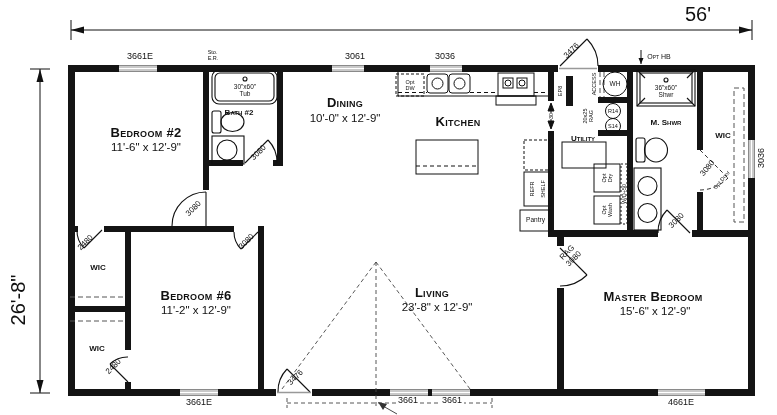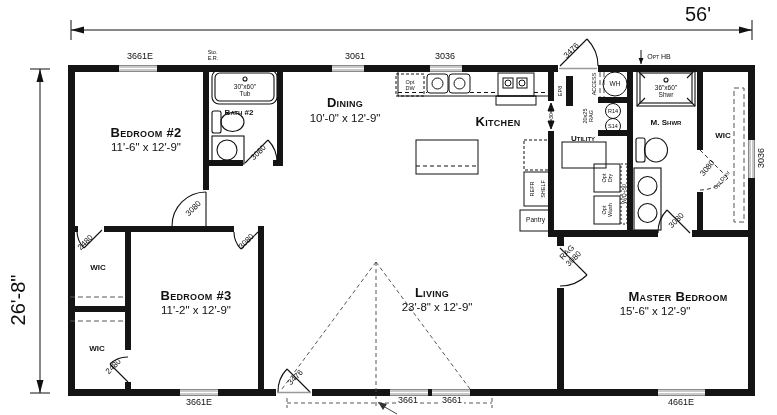--- a/index.html
+++ b/index.html
@@ -215,32 +215,32 @@
     </g>
   </svg>
 
   <div class="lbl dimtxt" style="left:698px;top:14px;">56'</div>
   <div class="lbl dimtxt rot90" style="left:18px;top:300px;">26'-8"</div>
 
   <div class="lbl name" style="left:146px;top:133px;">Bedroom #2</div>
   <div class="lbl dims" style="left:146px;top:147px;">11'-6" x 12'-9"</div>
   <div class="lbl name" style="left:345px;top:103px;">Dining</div>
   <div class="lbl dims" style="left:345px;top:118px;">10'-0" x 12'-9"</div>
-  <div class="lbl name" style="left:458px;top:122px;margin-left:40px;">Kitchen</div>
+  <div class="lbl name" style="left:458px;top:122px;">Kitchen</div>
   <div class="lbl small" style="left:239px;top:113px;">Bath #2</div>
   <div class="lbl small" style="left:583px;top:139px;">Utility</div>
   <div class="lbl small" style="left:666px;top:123px;">M. Shwr</div>
   <div class="lbl small" style="left:723px;top:136px;">WIC</div>
   <div class="lbl small" style="left:98px;top:268px;">WIC</div>
   <div class="lbl small" style="left:97px;top:349px;">WIC</div>
-  <div class="lbl name" style="left:196px;top:296px;">Bedroom #3</div>
+  <div class="lbl name" style="left:196px;top:296px;">Bedroom #6</div>
   <div class="lbl dims" style="left:196px;top:310px;">11'-2" x 12'-9"</div>
   <div class="lbl name" style="left:432px;top:293px;">Living</div>
   <div class="lbl dims" style="left:437px;top:307px;">23'-8" x 12'-9"</div>
-  <div class="lbl name" style="left:678px;top:297px;">Master Bedroom</div>
+  <div class="lbl name" style="left:653px;top:297px;">Master Bedroom</div>
   <div class="lbl dims" style="left:655px;top:311px;">15'-6" x 12'-9"</div>
   <div class="lbl tiny" style="left:535.5px;top:220px;">Pantry</div>
 
   <div class="lbl winlbl" style="left:140px;top:57px;">3661E</div>
   <div class="lbl winlbl" style="left:347px;top:57px;margin-left:8px;">3061</div>
   <div class="lbl winlbl" style="left:445px;top:57px;">3036</div>
   <div class="lbl winlbl rot90" style="left:762px;top:158px;">3036</div>
   <div class="lbl winlbl" style="left:199px;top:403px;">3661E</div>
   <div class="lbl winlbl" style="left:408px;top:401px;">3661</div>
   <div class="lbl winlbl" style="left:452px;top:401px;">3661</div>

